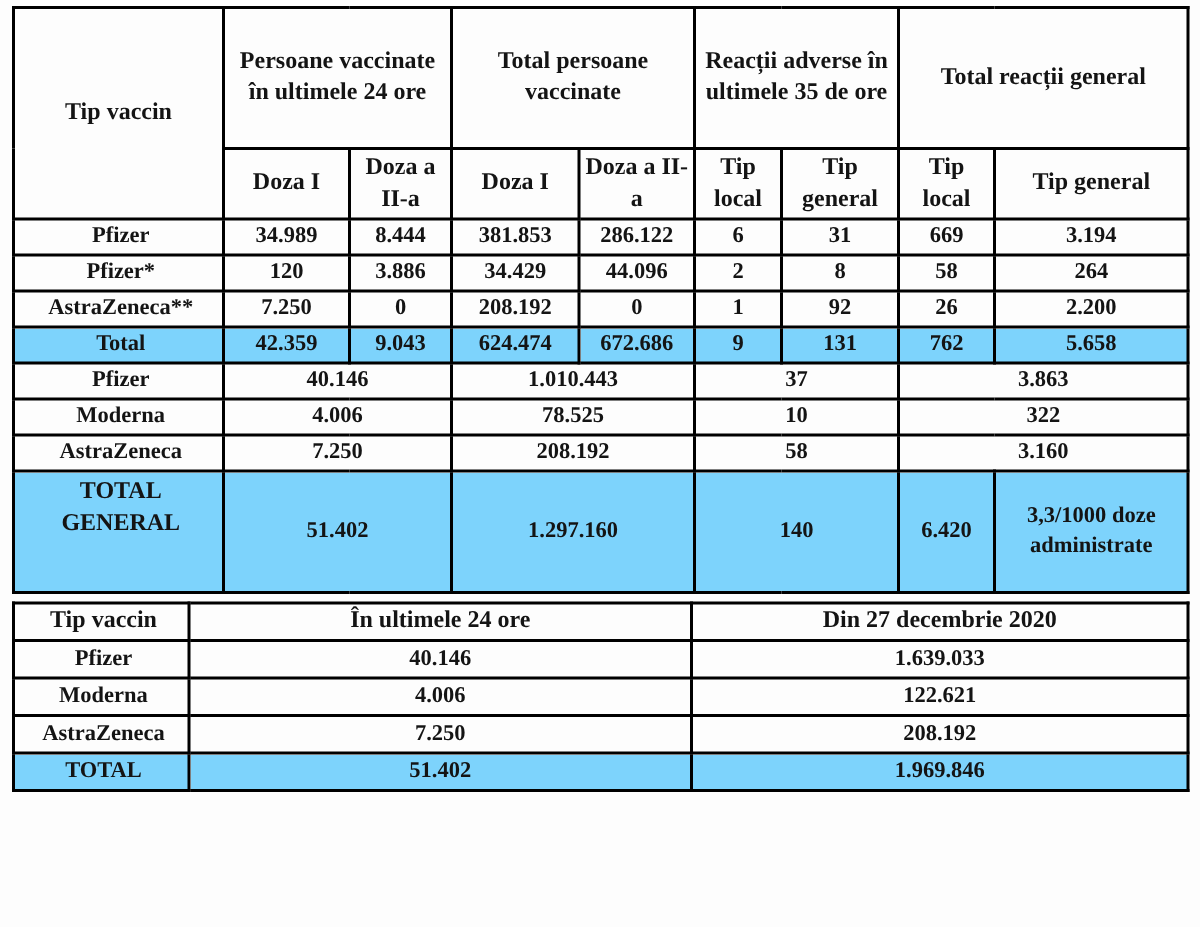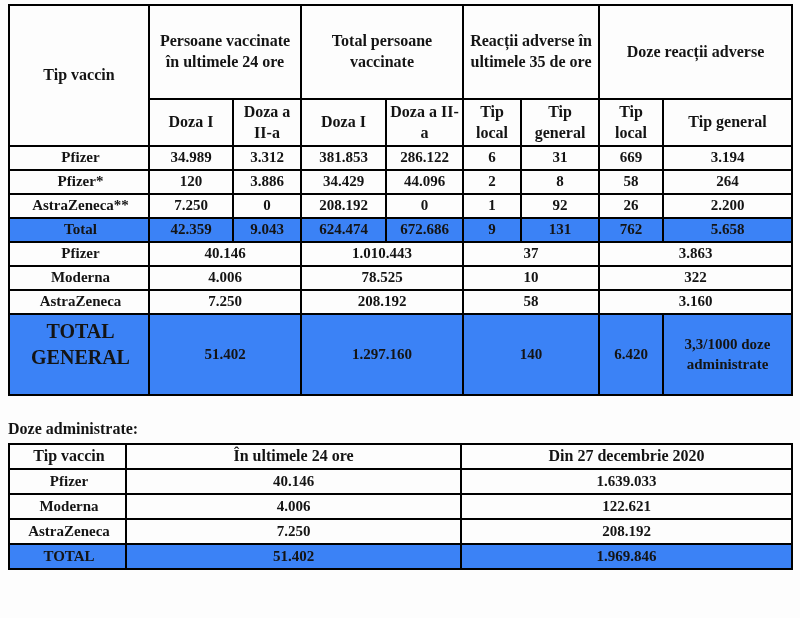--- a/index.html
+++ b/index.html
@@ -24,22 +24,22 @@
     line-height:1.3;
     font-weight:bold;
     overflow:hidden;
   }
   th{font-size:16px;}
   .r-group{height:94px;}
   .r-sub{height:47px;font-family:Liberation Serif, serif;}
   .r-data{height:24px;}
   .r-total-general{height:81px;}
   .label{text-align:center;padding-left:6px;}
-  .grey{background:#3b82f6;padding-left:40px;}
-  .tg-label{vertical-align:top;padding-top:3px;font-size:20px;}
+  .grey{background:#7dd3fc;padding-left:40px;}
+  .tg-label{vertical-align:top;padding-top:3px;font-size:16px;}
   .t2-title{
     margin:24px 0 4px 0;
     font-size:16px;
     font-weight:bold;
   }
   .t2 tr{height:25px;}
 </style>
 </head>
 <body>
 
@@ -56,37 +56,37 @@
       <col style="width:78px">
         <col style="width:64px">
         <col style="width:129px">
     </colgroup>
     <tbody>
         <tr class="r-group">
       <th rowspan="2">Tip vaccin</th>
       <th colspan="2">Persoane vaccinate în ultimele 24 ore</th>
       <th colspan="2">Total persoane vaccinate</th>
       <th colspan="2">Reacții adverse în ultimele 35 de ore</th>
-      <th colspan="2">Doze reacții adverse</th>
+      <th colspan="2">Total reacții general</th>
     </tr>
     <tr class="r-sub">
       <th>Doza I</th>
       <th>Doza a II-a</th>
       <th>Doza I</th>
       <th>Doza a II-a</th>
       <th>Tip local</th>
       <th>Tip general</th>
       <th>Tip local</th>
       <th>Tip general</th>
     </tr>
 
     <tr class="r-data">
       <td class="label">Pfizer</td>
       <td>34.989</td>
-      <td>3.312</td>
+      <td>8.444</td>
       <td>381.853</td>
       <td>286.122</td>
       <td>6</td>
       <td>31</td>
       <td>669</td>
       <td>3.194</td>
     </tr>
     <tr class="r-data">
       <td class="label">Pfizer*</td>
       <td>120</td>
@@ -147,21 +147,20 @@
       <td class="label tg-label">TOTAL GENERAL</td>
       <td colspan="2">51.402</td>
       <td colspan="2">1.297.160</td>
       <td colspan="2">140</td>
       <td>6.420</td>
       <td>3,3/1000 doze administrate</td>
     </tr>
   </tbody>
     </table>
 
-  <div class="t2-title">Doze administrate:</div>
 
   <table class="t2">
     <colgroup>
       <col style="width:117px">
         <col style="width:335px">
         <col style="width:331px">
     </colgroup>
     <tbody>
         <tr>
       <th class="label">Tip vaccin</th>

